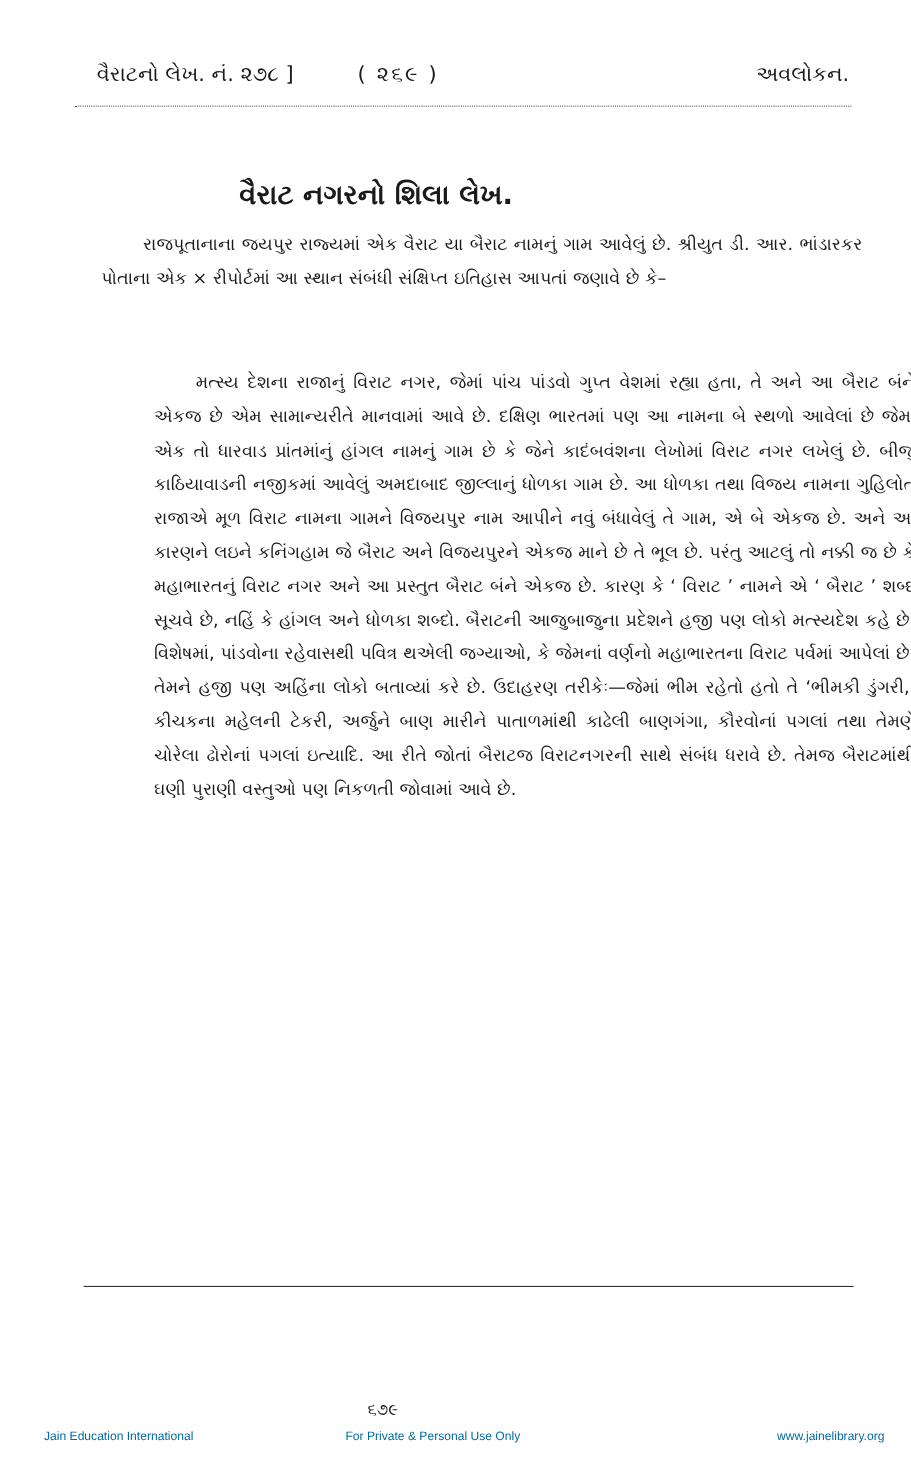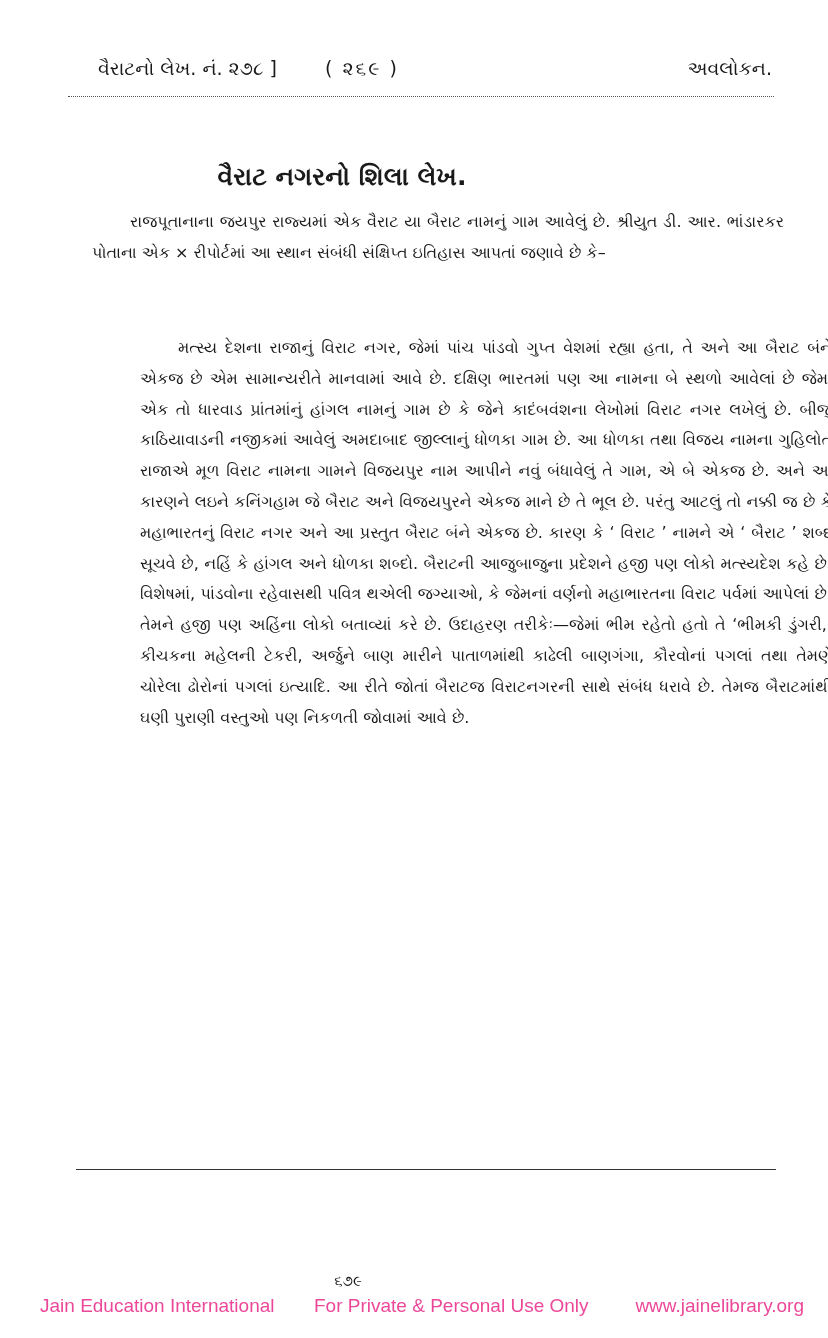--- a/index.html
+++ b/index.html
@@ -22,21 +22,21 @@
     }
     .running-head {
       position: absolute;
       top: 48px;
       left: 82px;
       width: 690px;
       height: 40px;
       font-size: 19px;
       line-height: 40px;
     }
-    .rh-left { position: absolute; left: 16px; top: 0; text-align: right; }
+    .rh-left { position: absolute; left: 6px; top: 0; text-align: right; }
     .rh-center { position: absolute; left: 243px; top: 0; letter-spacing: 2px; }
     .rh-right { position: absolute; right: 0; top: 0; font-weight: normal; }
     .head-rule {
       position: absolute;
       top: 96px;
       left: 68px;
       width: 706px;
       height: 0;
       border-top: 1.5px dotted #555;
     }
@@ -81,22 +81,22 @@
       top: 1272px;
       left: 0;
       width: 696px;
       text-align: center;
       font-size: 15px;
     }
     .watermark {
       position: absolute;
       top: 1296px;
       font-family: "Liberation Sans", sans-serif;
-      font-size: 19px;
-      color: #ec4899;
+      font-size: 11px;
+      color: #0369a1;
       line-height: 20px;
     }
     .wm-left { left: 40px; }
     .wm-center { left: 314px; }
     .wm-right { right: 24px; }
   </style>
 </head>
 <body>
 
 <div class="page">

